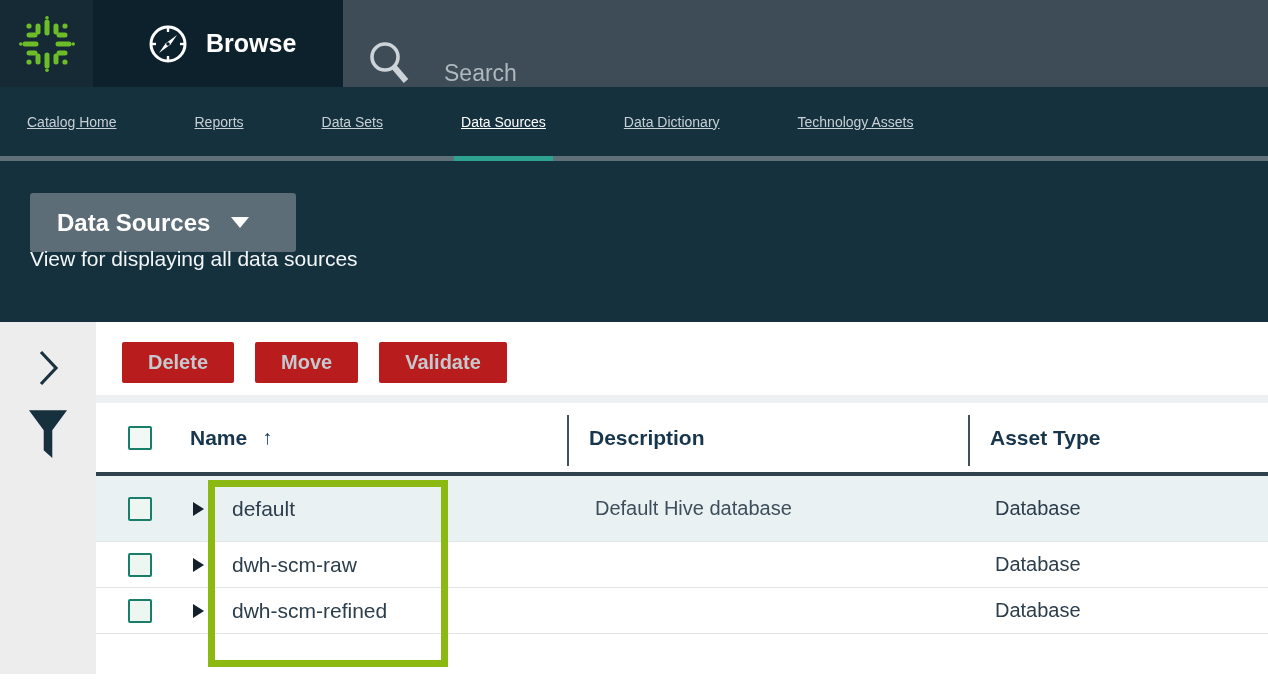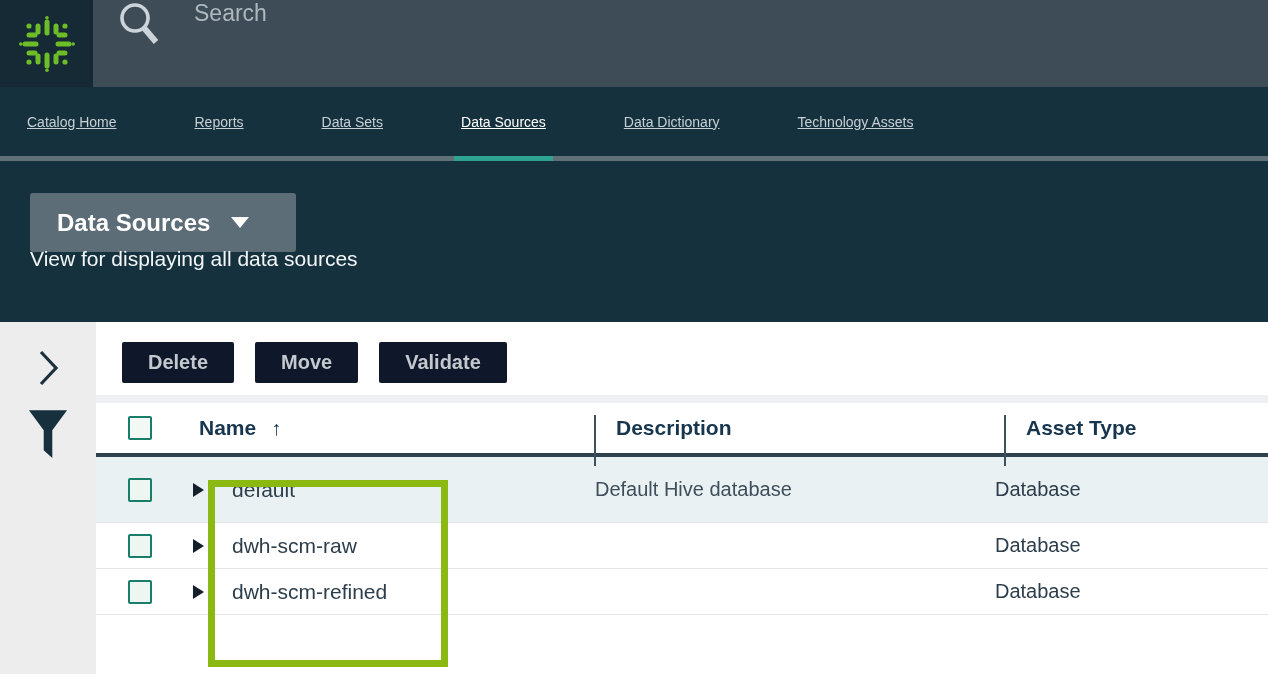--- a/index.html
+++ b/index.html
@@ -4,21 +4,21 @@
 <style>
   * { margin:0; padding:0; box-sizing:border-box; }
   html,body { width:1268px; height:679px; overflow:hidden; }
   body { font-family:"Liberation Sans", sans-serif; position:relative; background:#fff; }
 
   
   .topbar { display:flex; height:87px; }
   .logo-cell { width:93px; background:#152a34; display:flex; align-items:center; justify-content:center; cursor:pointer; }
   .browse-cell { width:250px; background:#0d212c; display:flex; align-items:center; padding-left:53px; gap:16px; }
   .browse-label { color:#ffffff; font-size:25px; font-weight:700; }
-  .search-cell { flex:1; background:#3d4c56; display:flex; align-items:flex-start; padding-left:23px; gap:32px; }
+  .search-cell { flex:1; background:#3d4c56; display:flex; align-items:flex-end; padding-left:23px; gap:32px; }
   .search-input { background:transparent; border:none; outline:none; color:#e2e7ea; font-size:23px; width:700px; font-family:inherit; }
   .search-input::placeholder { color:#aeb8be; }
 
   
   .nav { height:74px; background:#16313e; border-bottom:5px solid #5f7078; display:flex; align-items:stretch; padding-left:27px; }
   .nav-item { font-size:14px; color:#c7d0d5; margin-right:78px; position:relative; display:flex; align-items:center; cursor:pointer; white-space:nowrap;text-decoration:underline; }
   .nav-item.active { color:#ffffff; }
   .nav-item.active::after { content:""; position:absolute; left:-7px; right:-7px; bottom:-5px; height:5px; background:#2ea392; }
 
   
@@ -28,25 +28,25 @@
   .hero-subtitle { position:absolute; left:30px; top:86px; color:#f3f6f7; font-size:21px; }
 
   
   .content { display:flex; height:352px; }
   .sidebar { width:96px; background:#ededee; display:flex; flex-direction:column; align-items:center; }
   .sidebar-expand { margin-top:26px; cursor:pointer; }
   .sidebar-filter { margin-top:18px; cursor:pointer; }
 
   .main { flex:1; background:#ffffff; }
   .toolbar { height:73px; display:flex; align-items:flex-start; padding-top:20px; padding-left:26px; gap:21px; }
-  .tb-btn { height:41px; background:#0f172a; color:#c3c9ce; font-size:20px; font-weight:700; border:none; border-radius:2px; padding:0 26px; font-family:inherit; cursor:default; }
+  .tb-btn { height:41px; background:#b91c1c; color:#c3c9ce; font-size:20px; font-weight:700; border:none; border-radius:2px; padding:0 26px; font-family:inherit; cursor:default; }
   .divider-strip { height:8px; background:#eef0f1; }
 
   .grid-header, .row { display:grid; grid-template-columns:88px 30px 353px 401px 1fr; align-items:center; }
-  .grid-header { height:54px; border-bottom:4px solid #31424f;gap:9px; }
+  .grid-header { height:73px; border-bottom:4px solid #31424f; }
   .cb { width:24px; height:24px; border:2.5px solid #187e6a; border-radius:2px; background:#edf6f1; margin-left:32px; grid-column:1; cursor:pointer; }
   .cb.header { background:#f2f9f5; }
   .name-h { grid-column:2 / span 2; padding-left:6px; font-size:21px; font-weight:700; color:#17364e; display:flex; align-items:center; gap:15px; cursor:pointer; }
   .sort-arrow { font-size:20px; font-weight:700; color:#17364e; }
   .desc-h, .asset-h { font-size:21px; font-weight:700; color:#17364e; position:relative; align-self:stretch; display:flex; align-items:center; }
   .desc-h { grid-column:4; padding-left:22px; }
   .asset-h { grid-column:5; padding-left:22px; }
   .desc-h::before, .asset-h::before { content:""; position:absolute; left:0; top:12px; height:51px; width:2px; background:#3f515d; }
 
   .row { border-bottom:1px solid #e2e5e6; cursor:pointer; }
@@ -86,20 +86,34 @@
         <circle cx="10" cy="46" r="2.6"></circle>
           <circle cx="46" cy="46" r="2.6"></circle>
         <circle cx="28" cy="1.8" r="1.8"></circle>
           <circle cx="28" cy="54.2" r="1.8"></circle>
         <circle cx="1.8" cy="28" r="1.8"></circle>
           <circle cx="54.2" cy="28" r="1.8"></circle>
       </g>
     </svg>
   </div>
 
+  <div class="browse-cell">
+    <svg width="44" height="44" viewBox="0 0 44 44">
+      <circle cx="22" cy="22" r="17" fill="none" stroke="#ffffff" stroke-width="3"></circle>
+      <g stroke="#ffffff" stroke-width="2.4">
+        <line x1="22" y1="5" x2="22" y2="10"></line>
+        <line x1="22" y1="34" x2="22" y2="39"></line>
+        <line x1="5" y1="22" x2="10" y2="22"></line>
+        <line x1="34" y1="22" x2="39" y2="22"></line>
+      </g>
+      <path d="M31 13 L24.5 22.5 L13 31 L19.5 21.5 Z" fill="#ffffff"></path>
+      <circle cx="22" cy="22" r="1.8" fill="#0d212c"></circle>
+    </svg>
+    <span class="browse-label">Browse</span>
+  </div>
 
   <div class="search-cell">
     <svg width="46" height="48" viewBox="0 0 46 48">
       <circle cx="19" cy="18" r="13" fill="none" stroke="#cdd4d9" stroke-width="3.6"></circle>
       <line x1="28.5" y1="28.5" x2="40" y2="42" stroke="#cdd4d9" stroke-width="6"></line>
     </svg>
     <input class="search-input" type="text" placeholder="Search" style="">
   </div>
 </div>
 

